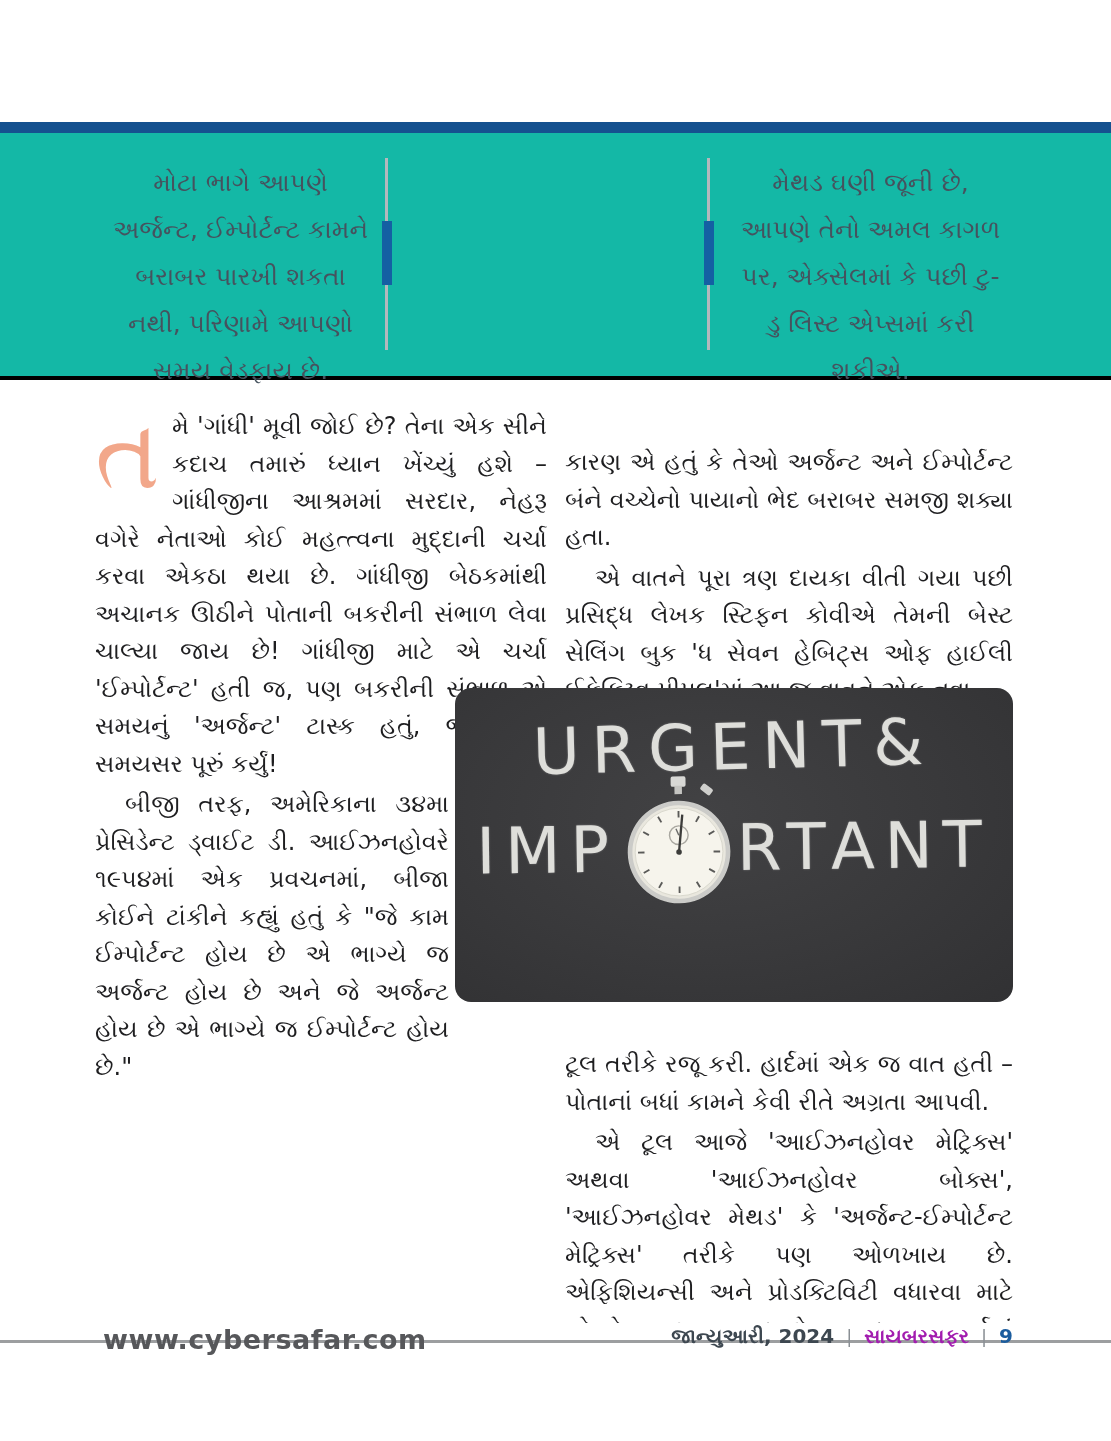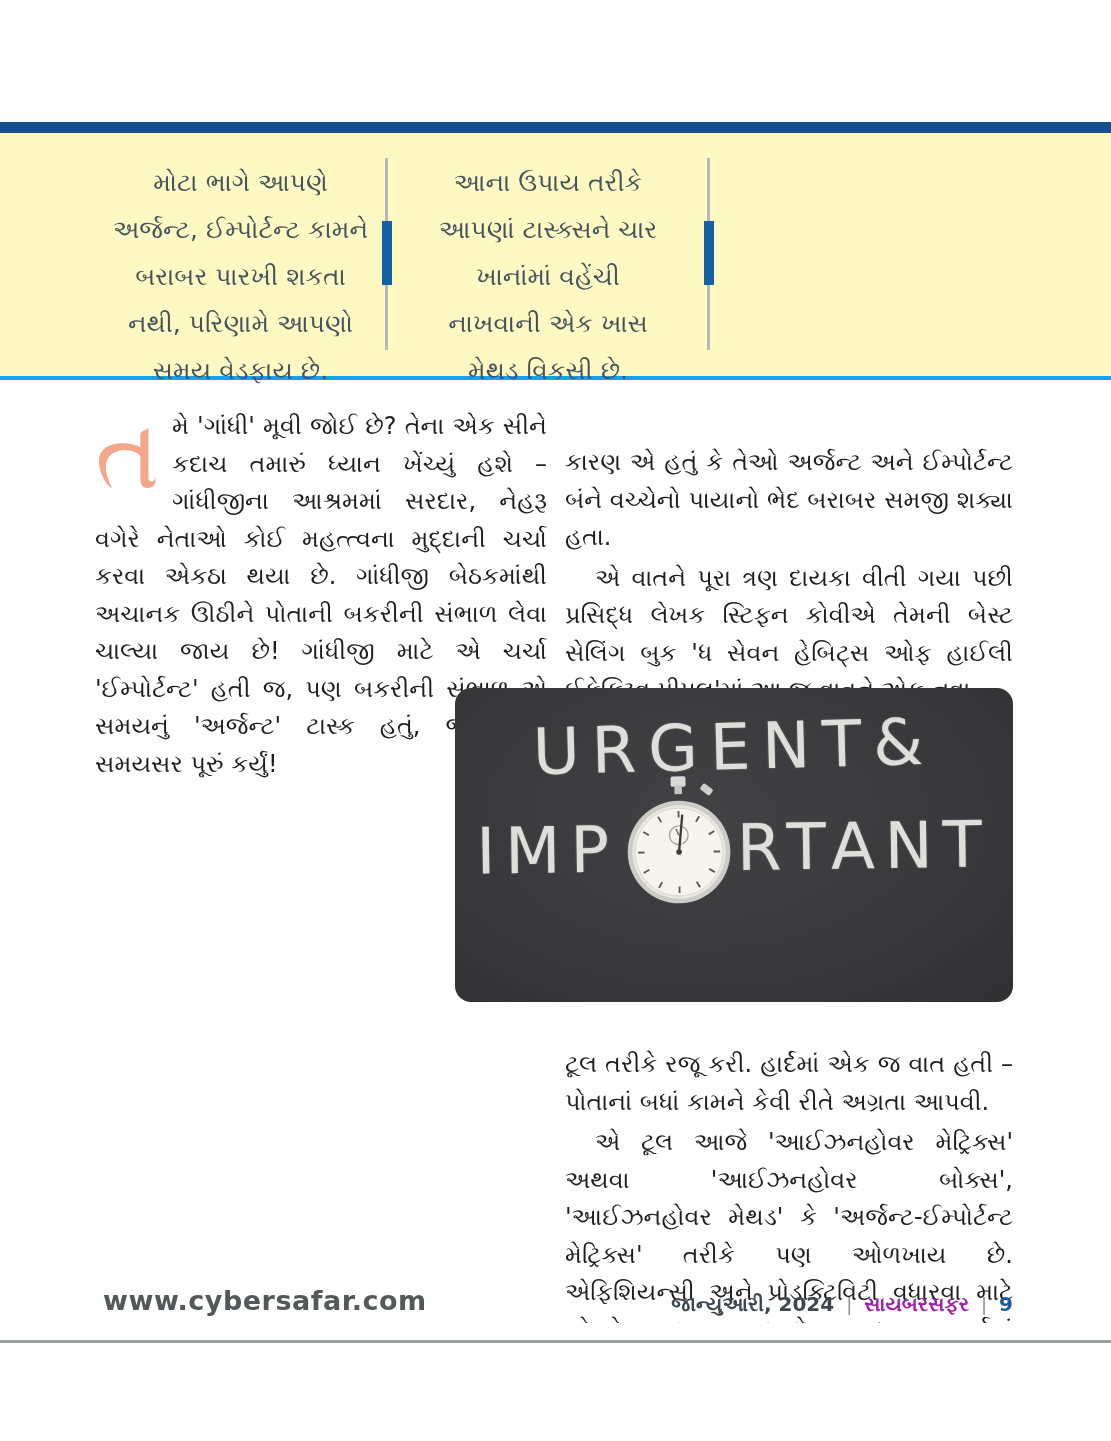--- a/index.html
+++ b/index.html
@@ -14,22 +14,22 @@
 
   
   .top-bar {
     position: absolute; left: 0; top: 122px;
     width: 1111px; height: 11px;
     background: #15518f;
   }
   .summary-box {
     position: absolute; left: 0; top: 133px;
     width: 1111px; height: 243px;
-    background: #fef9c3;
-    border-bottom: 4px solid #0ea5e9;
+    background: #14b8a6;
+    border-bottom: 4px solid #000000;
   }
   .summary-col {
     position: absolute; top: 26px;
     text-align: center;
     font-size: 25px; line-height: 47px;
     color: #46525e;
     font-weight: 500;
   }
   .summary-col.c1 { left: 108px; width: 265px; }
   .summary-col.c2 { left: 428px; width: 240px; }
@@ -110,23 +110,23 @@
   }
   .stopwatch { margin: -14px 2px 0 4px; }
 
   
   .footer-rule {
     position: absolute; left: 0; top: 1340px;
     width: 1111px; height: 3px;
     background: #9c9ea0;
   }
   .footer {
-    position: absolute; left: 103px; top: 1285px;
+    position: absolute; left: 103px; top: 1324px;
     width: 910px;
-    display: flex; justify-content: space-between; align-items: flex-end;
+    display: flex; justify-content: space-between; align-items: flex-start;
   }
   .footer-url {
     font-size: 27px; font-weight: bold; color: #56575a;
     letter-spacing: 0.5px; text-decoration: none;
   }
   .footer-right { display: flex; align-items: center; gap: 12px; }
   .footer-issue { font-size: 20px; font-weight: bold; color: #3d4750; margin-left: 32px; }
   .footer-sep { font-size: 18px; color: #8a8f94; }
   .footer-mag { font-size: 20px; font-weight: bold; color: #a21caf; }
   .footer-page { font-size: 20px; font-weight: bold; color: #1a5c9e; }
@@ -134,29 +134,30 @@
 </head>
 <body>
 
 <div class="page">
 
   <div class="top-bar"></div>
 
   <div class="summary-box">
     <div class="summary-col c1">મોટા ભાગે આપણે અર્જન્ટ, ઈમ્પોર્ટન્ટ કામને બરાબર પારખી શકતા નથી, પરિણામે આપણો સમય વેડફાય છે.</div>
     <div class="divider d1"></div>
-    <div class="summary-col c2">આના ઉપાય તરીકે આપણાં ટાસ્ક્સને ચાર ખાનાંમાં વહેંચી નાખવાની એક ખાસ મેથડ વિકસી છે.</div>
     <div class="divider d2"></div>
+    <div class="summary-col c3">મેથડ ઘણી જૂની છે, આપણે તેનો અમલ કાગળ પર, એક્સેલમાં કે પછી ટુ-ડુ લિસ્ટ એપ્સમાં કરી શકીએ.</div>
   </div>
 
   <div class="article col-left">
     <p>
       <span class="dropcap">ત</span><span>મે 'ગાંધી' મૂવી જોઈ છે? તેના એક સીને કદાચ તમારું ધ્યાન ખેંચ્યું હશે – ગાંધીજીના આશ્રમમાં સરદાર, નેહરૂ વગેરે નેતાઓ કોઈ મહત્ત્વના મુદ્દાની ચર્ચા કરવા એકઠા થયા છે. ગાંધીજી બેઠકમાંથી અચાનક ઊઠીને પોતાની બકરીની સંભાળ લેવા ચાલ્યા જાય છે! ગાંધીજી માટે એ ચર્ચા 'ઈમ્પોર્ટન્ટ' હતી જ, પણ બકરીની સંભાળ એ સમયનું 'અર્જન્ટ' ટાસ્ક હતું, જે તેમણે સમયસર પૂરું કર્યું!</span>
     </p>
     <div class="intrude"></div>
+    <p class="indent">બીજી તરફ, અમેરિકાના ૩૪મા પ્રેસિડેન્ટ ડ્વાઈટ ડી. આઈઝનહોવરે ૧૯૫૪માં એક પ્રવચનમાં, બીજા કોઈને ટાંકીને કહ્યું હતું કે "જે કામ ઈમ્પોર્ટન્ટ હોય છે એ ભાગ્યે જ અર્જન્ટ હોય છે અને જે અર્જન્ટ હોય છે એ ભાગ્યે જ ઈમ્પોર્ટન્ટ હોય છે."</p>
 
   </div>
 
   <div class="article col-right">
     <div class="top-right-block">
       <p>કારણ એ હતું કે તેઓ અર્જન્ટ અને ઈમ્પોર્ટન્ટ બંને વચ્ચેનો પાયાનો ભેદ બરાબર સમજી શક્યા હતા.</p>
       <p class="indent">એ વાતને પૂરા ત્રણ દાયકા વીતી ગયા પછી પ્રસિદ્ધ લેખક સ્ટિફન કોવીએ તેમની બેસ્ટ સેલિંગ બુક 'ધ સેવન હેબિટ્સ ઓફ હાઈલી ઈફેક્ટિવ પીપલ'માં આ જ વાતને એક નવા</p>
     </div>
     <div class="figure-gap"></div>
     <p>ટૂલ તરીકે રજૂ કરી. હાર્દમાં એક જ વાત હતી – પોતાનાં બધાં કામને કેવી રીતે અગ્રતા આપવી.</p>

